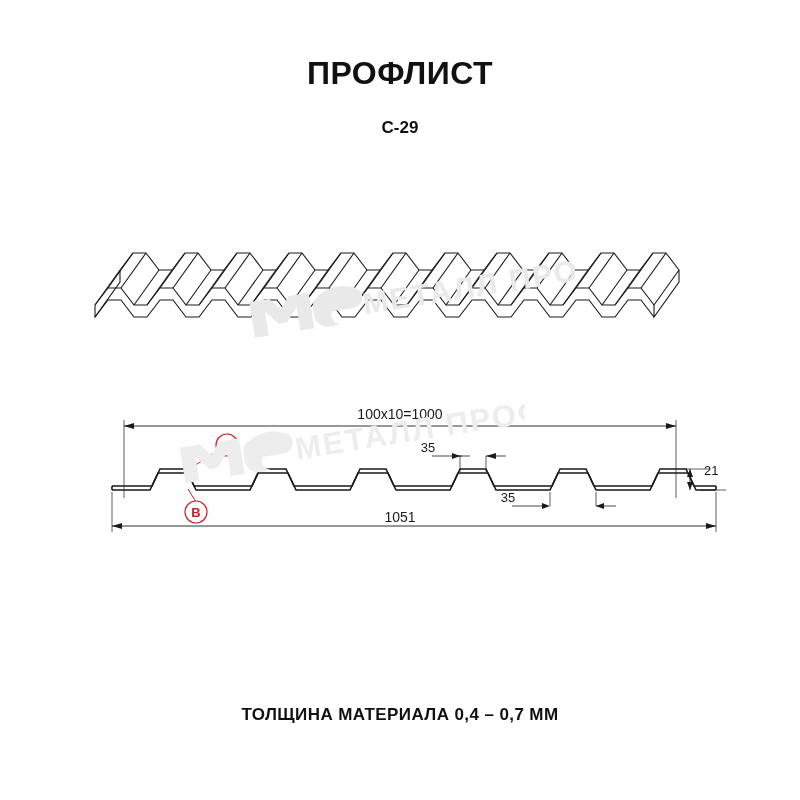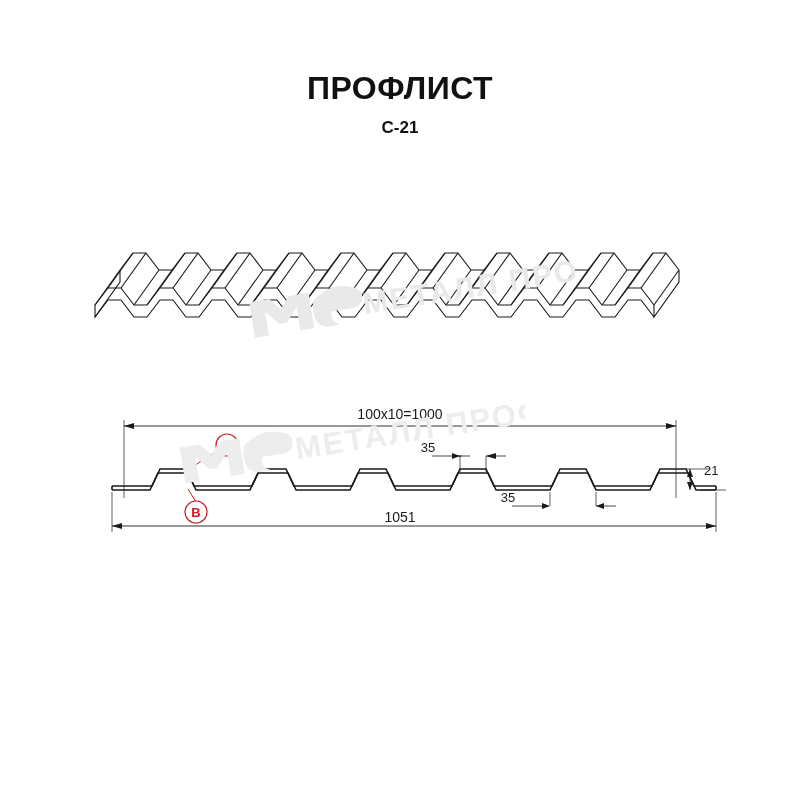--- a/index.html
+++ b/index.html
@@ -14,21 +14,21 @@
     color: #1a1a1a;
     position: relative;
     overflow: hidden;
   }
   .page {
     position: absolute;
     inset: 0;
   }
   .title {
     position: absolute;
-    top: 70px;
+    top: 55px;
     left: 0;
     width: 800px;
     text-align: center;
     font-size: 32px;
     font-weight: bold;
     letter-spacing: 0.5px;
     color: #111111;
   }
   .subtitle {
     position: absolute;
@@ -73,21 +73,21 @@
   .wm2 { left: 175px; top: 395px; }
   svg { display: block; }
   text { font-family: "Liberation Sans", sans-serif; }
 </style>
 </head>
 <body>
 
 <div class="page">
 
   <div class="title">ПРОФЛИСТ</div>
-  <div class="subtitle">С-21</div>
+  <div class="subtitle">С-29</div>
 
   <div class="iso-wrap">
     <svg width="800" height="180" viewBox="0 0 800 180">
       <g fill="none" stroke="#1a1a1a" stroke-width="1.1" stroke-linejoin="miter">
 
         <path d="M120 110 L133 93 L146 93 L159 110 L172 110 L185 93 L198 93 L211 110 L224 110
                  L237 93 L250 93 L263 110 L276 110 L289 93 L302 93 L315 110 L328 110
                  L341 93 L354 93 L367 110 L380 110 L393 93 L406 93 L419 110 L432 110
                  L445 93 L458 93 L471 110 L484 110 L497 93 L510 93 L523 110 L536 110
                  L549 93 L562 93 L575 110 L588 110 L601 93 L614 93 L627 110 L640 110
@@ -234,14 +234,15 @@
   <div class="wm wm2">
     <svg width="350" height="95" viewBox="0 0 350 95">
       <g fill="#ededed" transform="rotate(-9 175 47)">
         <path d="M6 62 L6 26 L26 26 L36 38 L46 26 L66 26 L66 62 L52 62 L52 38 L40 52 L32 52 L20 38 L20 62 Z"></path>
         <path d="M70 34 q20 -16 42 -6 q8 4 6 12 q-2 8 -12 8 l-20 0 q-4 10 6 14 q-22 4 -24 -12 q-1 -10 2 -16 Z"></path>
         <text x="120" y="56" font-size="31" font-weight="bold" fill="#ededed" letter-spacing="2">МЕТАЛЛ ПРОФИЛЬ</text>
       </g>
     </svg>
   </div>
 
+  <div class="footer">ТОЛЩИНА МАТЕРИАЛА 0,4 – 0,7 ММ</div>
 
 </div>
 
 </body></html>

